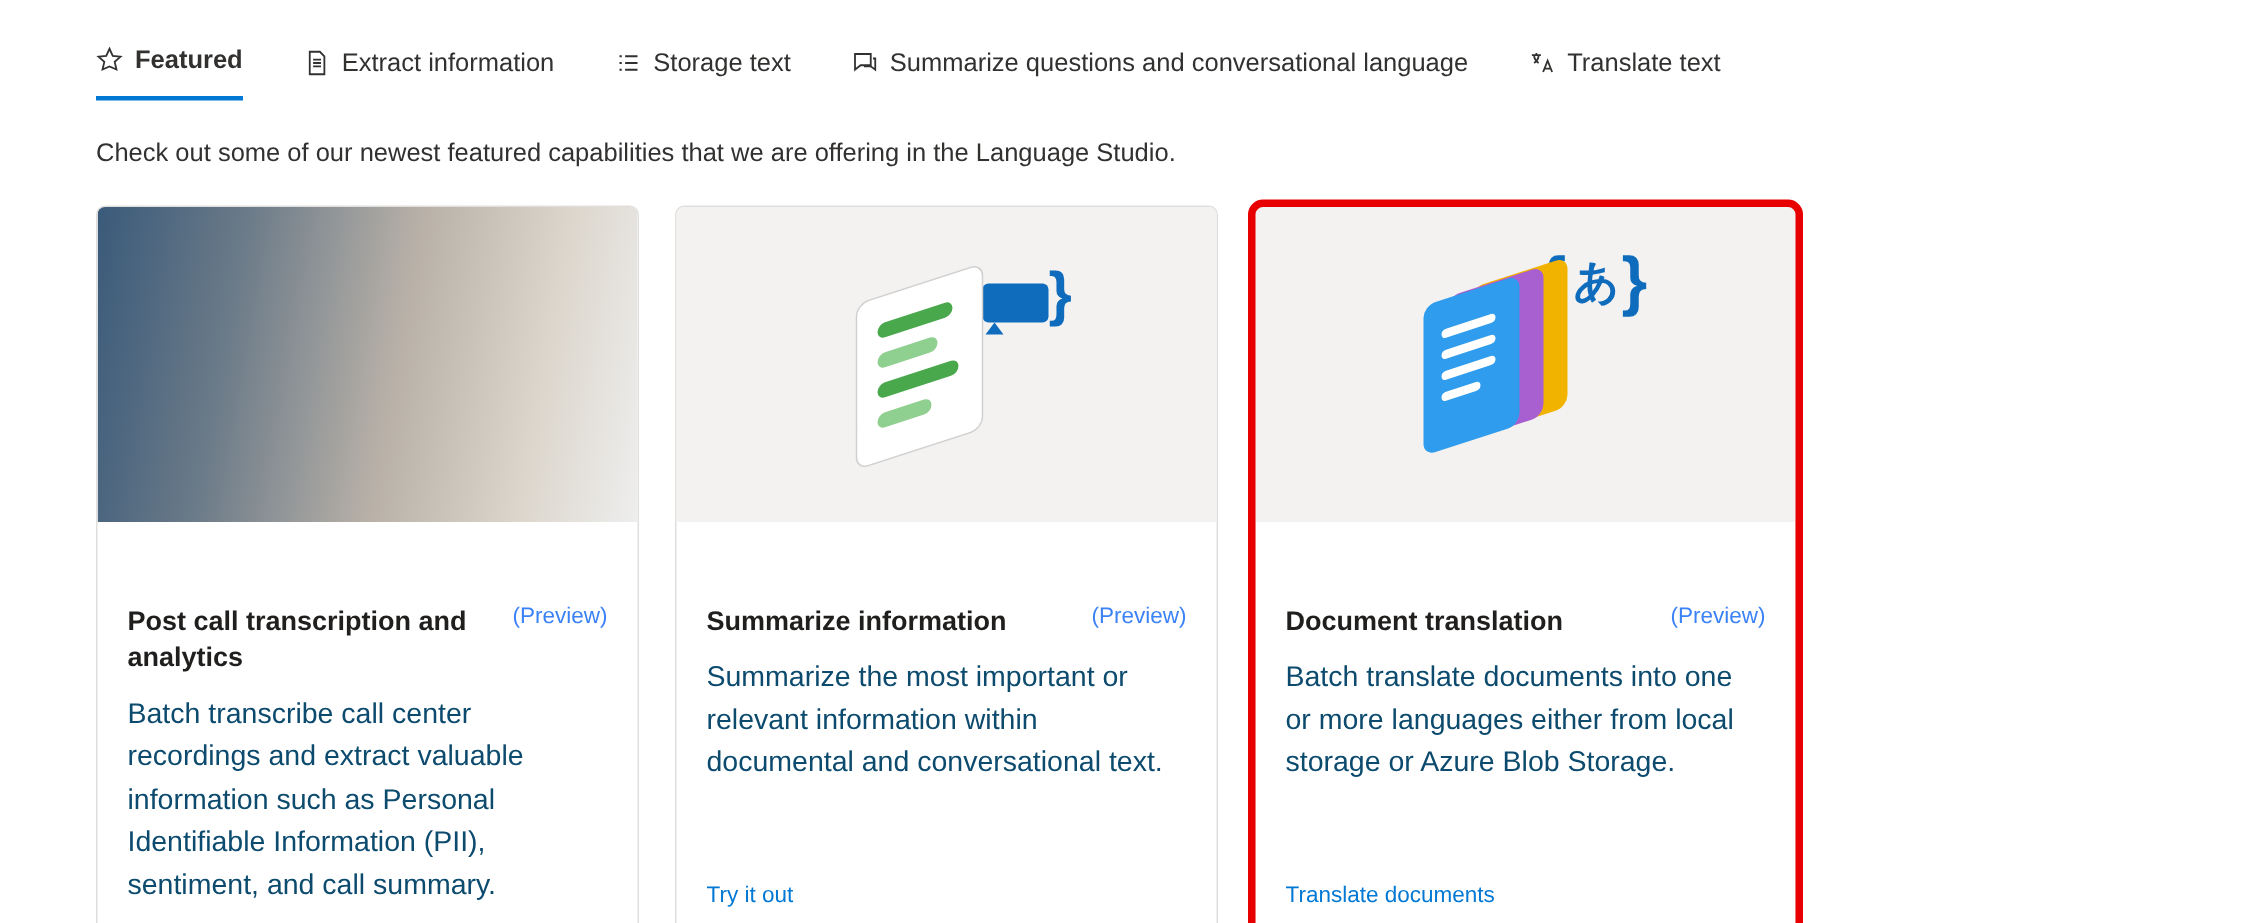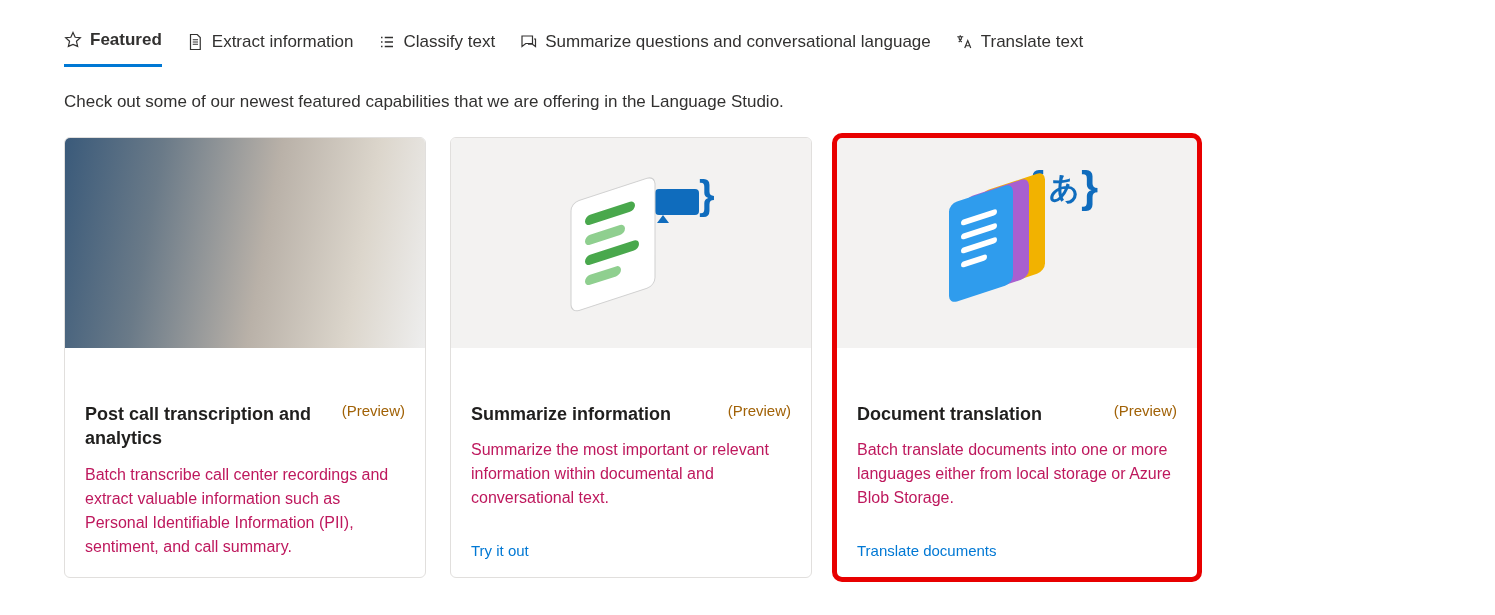--- a/index.html
+++ b/index.html
@@ -5,21 +5,21 @@
   * { box-sizing: border-box; margin: 0; padding: 0; }
   body {
     font-family: "Segoe UI", -apple-system, BlinkMacSystemFont, sans-serif;
     background: #fff;
     color: #323130;
     padding: 20px 64px;
     width: 1495px;
   }
   .tabs {
     display: flex;
-    gap: 24px;
+    gap: 40px;
     border-bottom: 1px solid transparent;
     margin-bottom: 24px;
   }
   .tab {
     display: flex;
     align-items: center;
     gap: 8px;
     padding: 10px 0 14px 0;
     cursor: pointer;
     font-size: 17px;
@@ -77,26 +77,26 @@
     margin-bottom: 12px;
   }
   .card-title {
     font-size: 18px;
     font-weight: 600;
     color: #201f1e;
     line-height: 1.35;
   }
   .card-badge {
     font-size: 15px;
-    color: #a16207;
+    color: #3b82f6;
     white-space: nowrap;
   }
   .card-desc {
-    font-size: 16px;
-    color: #be185d;
+    font-size: 19px;
+    color: #0c4a6e;
     line-height: 1.5;
     flex: 1;
   }
   .card-link {
     margin-top: 20px;
     font-size: 15px;
     color: #0078d4;
     cursor: pointer;
   }
 
@@ -126,21 +126,21 @@
         </svg>
     </span>
     <span>Extract information</span>
   </div>
   <div class="tab">
     <span class="icon">
       <svg viewBox="0 0 24 24" width="18" height="18" fill="none" stroke="#323130" stroke-width="1.8">
           <path d="M4 6h2M4 12h2M4 18h2M9 6h11M9 12h11M9 18h11"></path>
         </svg>
     </span>
-    <span>Classify text</span>
+    <span>Storage text</span>
   </div>
   <div class="tab">
     <span class="icon">
       <svg viewBox="0 0 24 24" width="18" height="18" fill="none" stroke="#323130" stroke-width="1.6">
           <path d="M4 4h14v10H9l-5 4V4z"></path>
           <path d="M20 8h2v10l-4-3h-6"></path>
         </svg>
     </span>
     <span>Summarize questions and conversational language</span>
   </div>

